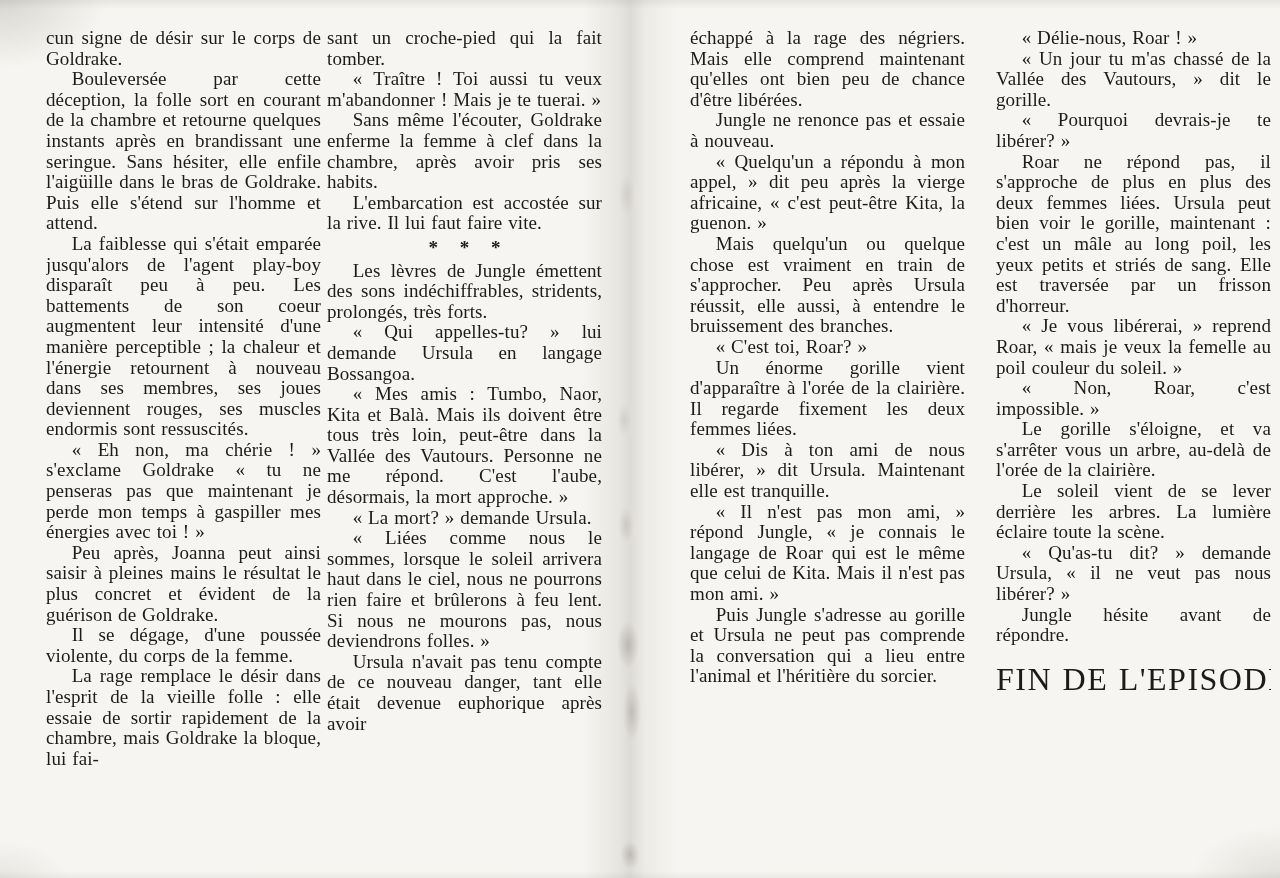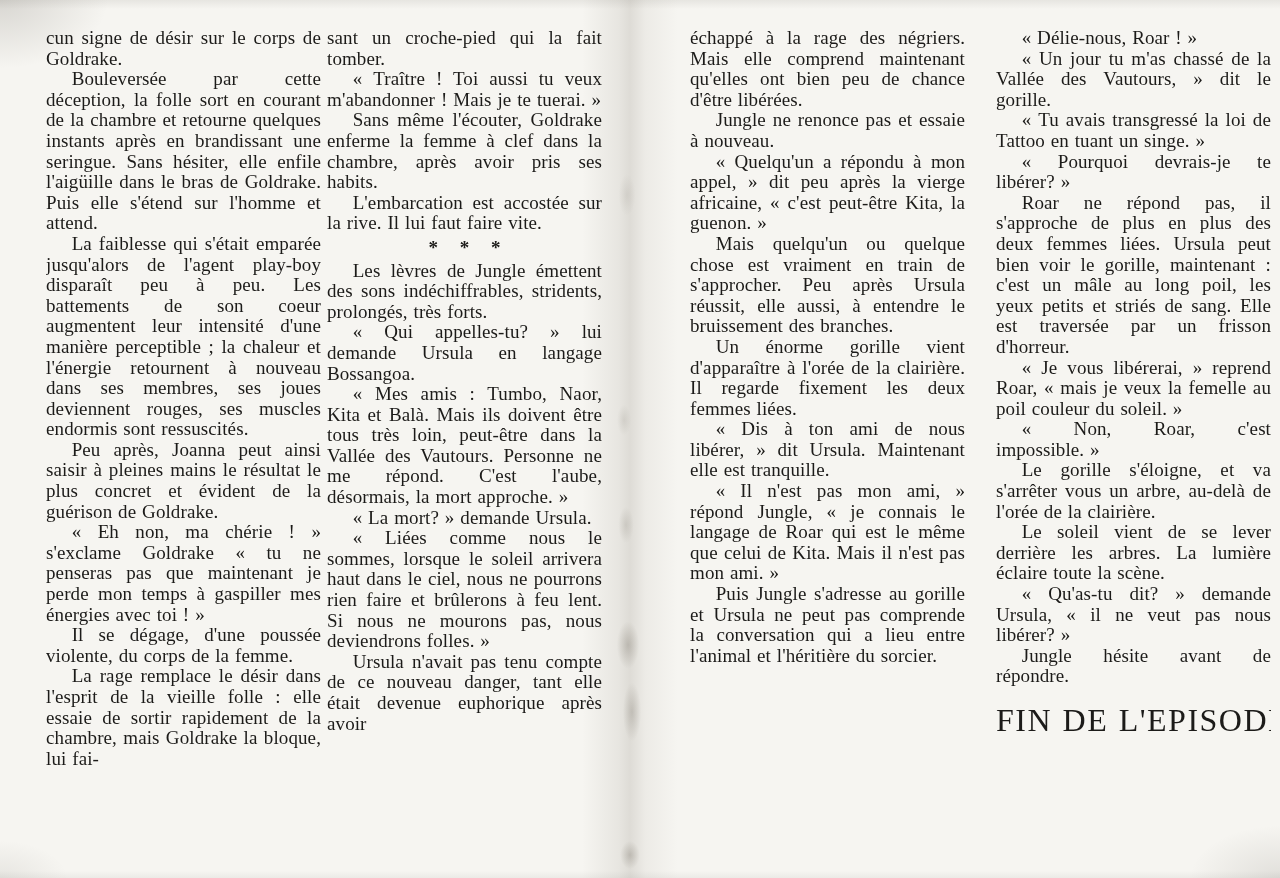--- a/index.html
+++ b/index.html
@@ -76,22 +76,22 @@
 <body>
 
 <div class="spread">
   <div class="fold"></div>
 
   <div class="page page-left">
     <div class="column" id="col-0">
         <p class="paragraph no-indent">cun signe de désir sur le corps de Goldrake.</p>
         <p class="paragraph">Bouleversée par cette déception, la folle sort en courant de la chambre et retourne quelques instants après en brandissant une seringue. Sans hésiter, elle enfile l'aigüille dans le bras de Goldrake. Puis elle s'étend sur l'homme et attend.</p>
         <p class="paragraph">La faiblesse qui s'était emparée jusqu'alors de l'agent play-boy disparaît peu à peu. Les battements de son coeur augmentent leur intensité d'une manière perceptible&nbsp;; la chaleur et l'énergie retournent à nouveau dans ses membres, ses joues deviennent rouges, ses muscles endormis sont ressuscités.</p>
+        <p class="paragraph">«&nbsp;Eh non, ma chérie&nbsp;!&nbsp;» s'exclame Goldrake «&nbsp;tu ne penseras pas que maintenant je perde mon temps à gaspiller mes énergies avec toi&nbsp;!&nbsp;»</p>
         <p class="paragraph">Peu après, Joanna peut ainsi saisir à pleines mains le résultat le plus concret et évident de la guérison de Goldrake.</p>
-        <p class="paragraph">«&nbsp;Eh non, ma chérie&nbsp;!&nbsp;» s'exclame Goldrake «&nbsp;tu ne penseras pas que maintenant je perde mon temps à gaspiller mes énergies avec toi&nbsp;!&nbsp;»</p>
         <p class="paragraph">Il se dégage, d'une poussée violente, du corps de la femme.</p>
         <p class="paragraph">La rage remplace le désir dans l'esprit de la vieille folle&nbsp;: elle essaie de sortir rapidement de la chambre, mais Goldrake la bloque, lui fai-</p>
       </div>
     <div class="column" id="col-1">
         <p class="paragraph no-indent">sant un croche-pied qui la fait tomber.</p>
         <p class="paragraph">«&nbsp;Traître&nbsp;! Toi aussi tu veux m'abandonner&nbsp;! Mais je te tuerai.&nbsp;»</p>
         <p class="paragraph">Sans même l'écouter, Goldrake enferme la femme à clef dans la chambre, après avoir pris ses habits.</p>
         <p class="paragraph">L'embarcation est accostée sur la rive. Il lui faut faire vite.</p>
         <p class="stars">* * *</p>
         <p class="paragraph">Les lèvres de Jungle émettent des sons indéchiffrables, stridents, prolongés, très forts.</p>
@@ -102,29 +102,29 @@
         <p class="paragraph">Ursula n'avait pas tenu compte de ce nouveau danger, tant elle était devenue euphorique après avoir</p>
       </div>
   </div>
 
   <div class="page page-right">
     <div class="column" id="col-2">
         <p class="paragraph no-indent">échappé à la rage des négriers. Mais elle comprend maintenant qu'elles ont bien peu de chance d'être libérées.</p>
         <p class="paragraph">Jungle ne renonce pas et essaie à nouveau.</p>
         <p class="paragraph">«&nbsp;Quelqu'un a répondu à mon appel,&nbsp;» dit peu après la vierge africaine, «&nbsp;c'est peut-être Kita, la guenon.&nbsp;»</p>
         <p class="paragraph">Mais quelqu'un ou quelque chose est vraiment en train de s'approcher. Peu après Ursula réussit, elle aussi, à entendre le bruissement des branches.</p>
+        <p class="paragraph">«&nbsp;C'est toi, Roar?&nbsp;»</p>
         <p class="paragraph">Un énorme gorille vient d'apparaître à l'orée de la clairière. Il regarde fixement les deux femmes liées.</p>
         <p class="paragraph">«&nbsp;Dis à ton ami de nous libérer,&nbsp;» dit Ursula. Maintenant elle est tranquille.</p>
         <p class="paragraph">«&nbsp;Il n'est pas mon ami,&nbsp;» répond Jungle, «&nbsp;je connais le langage de Roar qui est le même que celui de Kita. Mais il n'est pas mon ami.&nbsp;»</p>
         <p class="paragraph">Puis Jungle s'adresse au gorille et Ursula ne peut pas comprende la conversation qui a lieu entre l'animal et l'héritière du sorcier.</p>
       </div>
     <div class="column" id="col-3">
         <p class="paragraph">«&nbsp;Délie-nous, Roar&nbsp;!&nbsp;»</p>
         <p class="paragraph">«&nbsp;Un jour tu m'as chassé de la Vallée des Vautours,&nbsp;» dit le gorille.</p>
-        <p class="paragraph">«&nbsp;Tu avais transgressé la loi de Tattoo en tuant un singe.&nbsp;»</p>
         <p class="paragraph">«&nbsp;Pourquoi devrais-je te libérer?&nbsp;»</p>
         <p class="paragraph">Roar ne répond pas, il s'approche de plus en plus des deux femmes liées. Ursula peut bien voir le gorille, maintenant&nbsp;: c'est un mâle au long poil, les yeux petits et striés de sang. Elle est traversée par un frisson d'horreur.</p>
         <p class="paragraph">«&nbsp;Je vous libérerai,&nbsp;» reprend Roar, «&nbsp;mais je veux la femelle au poil couleur du soleil.&nbsp;»</p>
         <p class="paragraph">«&nbsp;Non, Roar, c'est impossible.&nbsp;»</p>
         <p class="paragraph">Le gorille s'éloigne, et va s'arrêter vous un arbre, au-delà de l'orée de la clairière.</p>
         <p class="paragraph">Le soleil vient de se lever derrière les arbres. La lumière éclaire toute la scène.</p>
         <p class="paragraph">«&nbsp;Qu'as-tu dit?&nbsp;» demande Ursula, «&nbsp;il ne veut pas nous libérer?&nbsp;»</p>
         <p class="paragraph">Jungle hésite avant de répondre.</p>
         <p class="ending">FIN DE L'EPISODE</p>
       </div>

